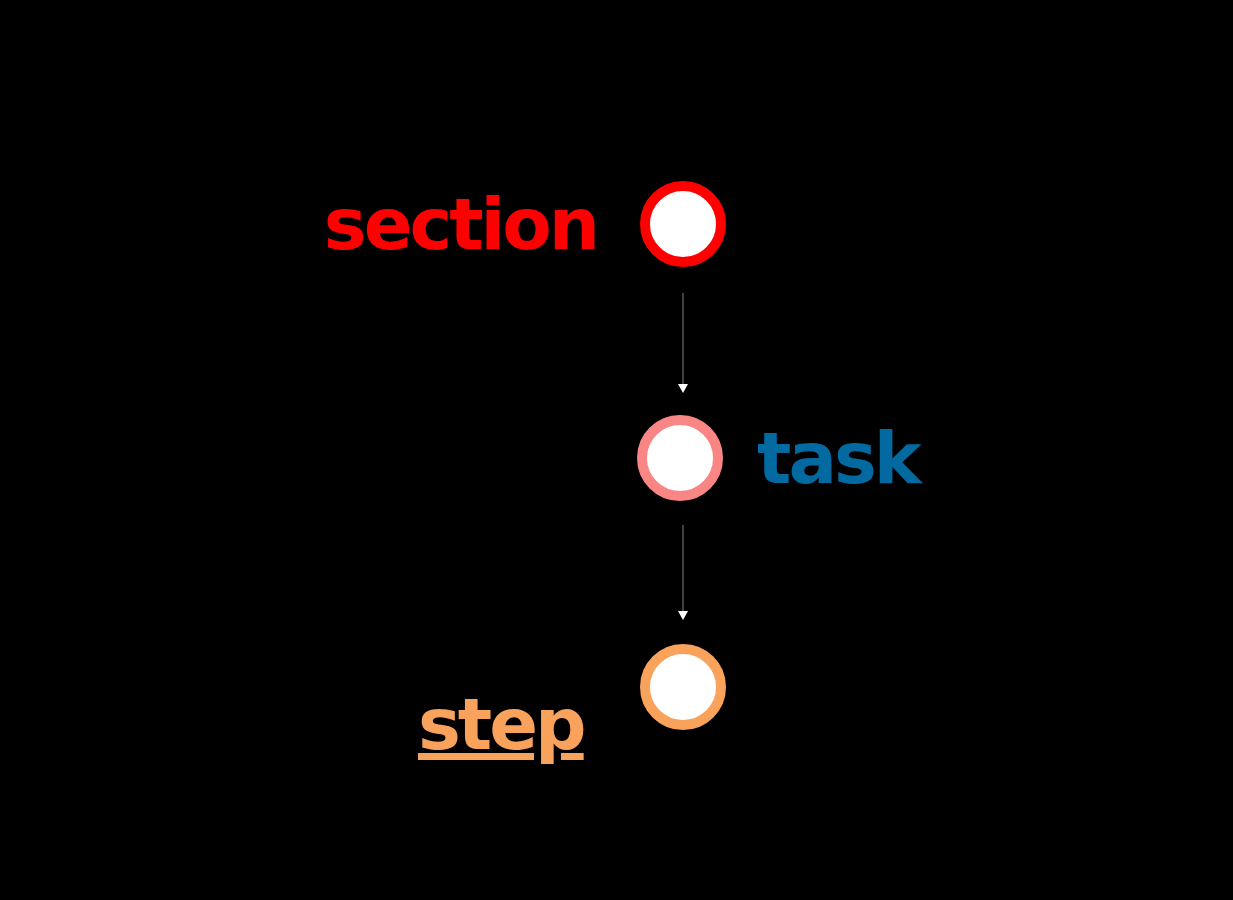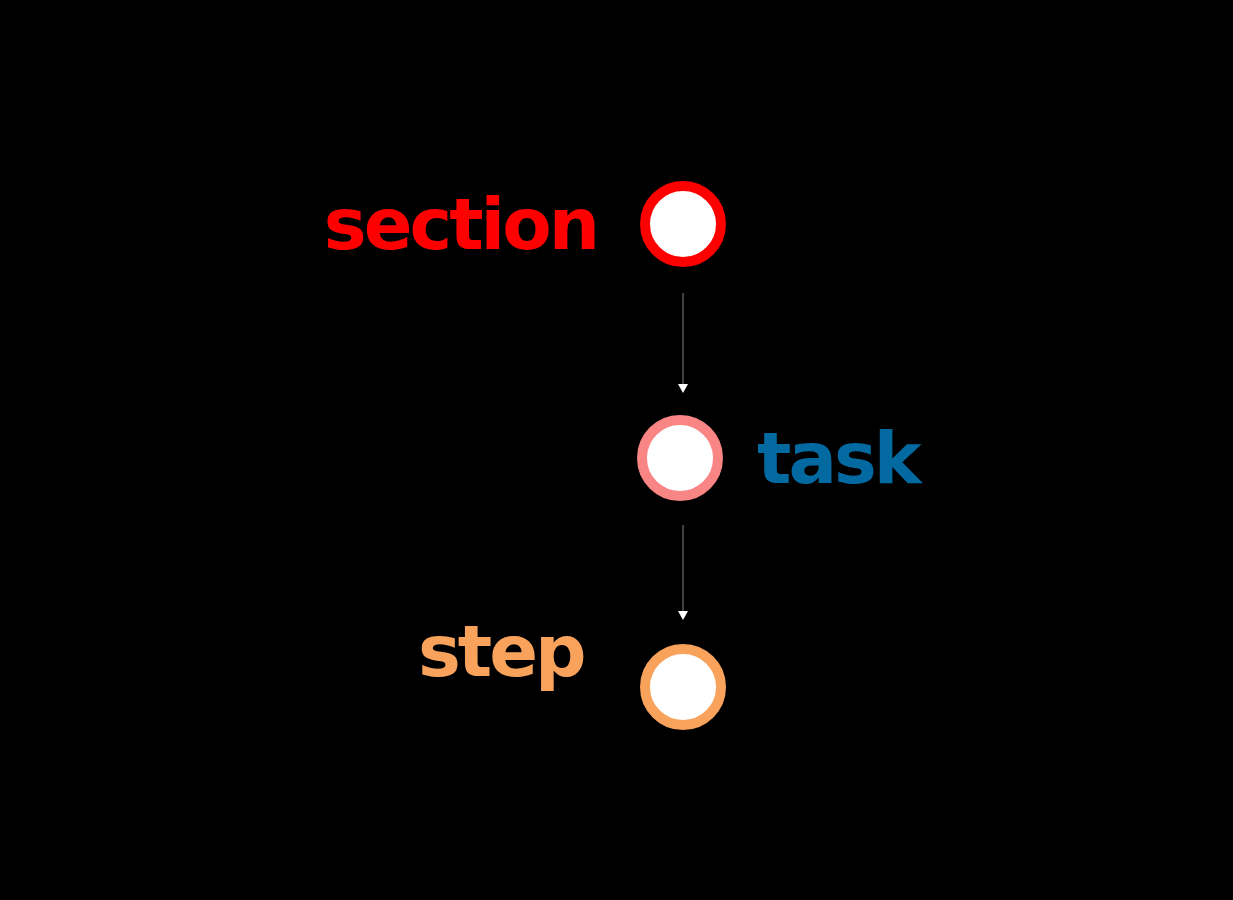--- a/index.html
+++ b/index.html
@@ -55,21 +55,21 @@
 
   
   .circle-task { left: 637px; top: 415px; }
   .label-task { left: 757px; top: 422px; }
 
   
   .stem-2 { left: 682px; top: 525px; height: 86px; }
   .head-2 { left: 678px; top: 611px; }
 
   
-  .label-step { left: 418px; top: 615px; width: 165px; text-align: right; }
+  .label-step { left: 418px; top: 688px; width: 165px; text-align: right; text-decoration: underline; }
   .circle-step { left: 640px; top: 644px; }
 </style>
 </head>
 <body>
 
 <div class="canvas">
 
   <div class="node-label label-section" style="color: rgb(255, 0, 0);">section</div>
   <div class="node-circle circle-section" style="border-color: rgb(255, 0, 0); background-color: rgb(255, 255, 255);"></div>
 

